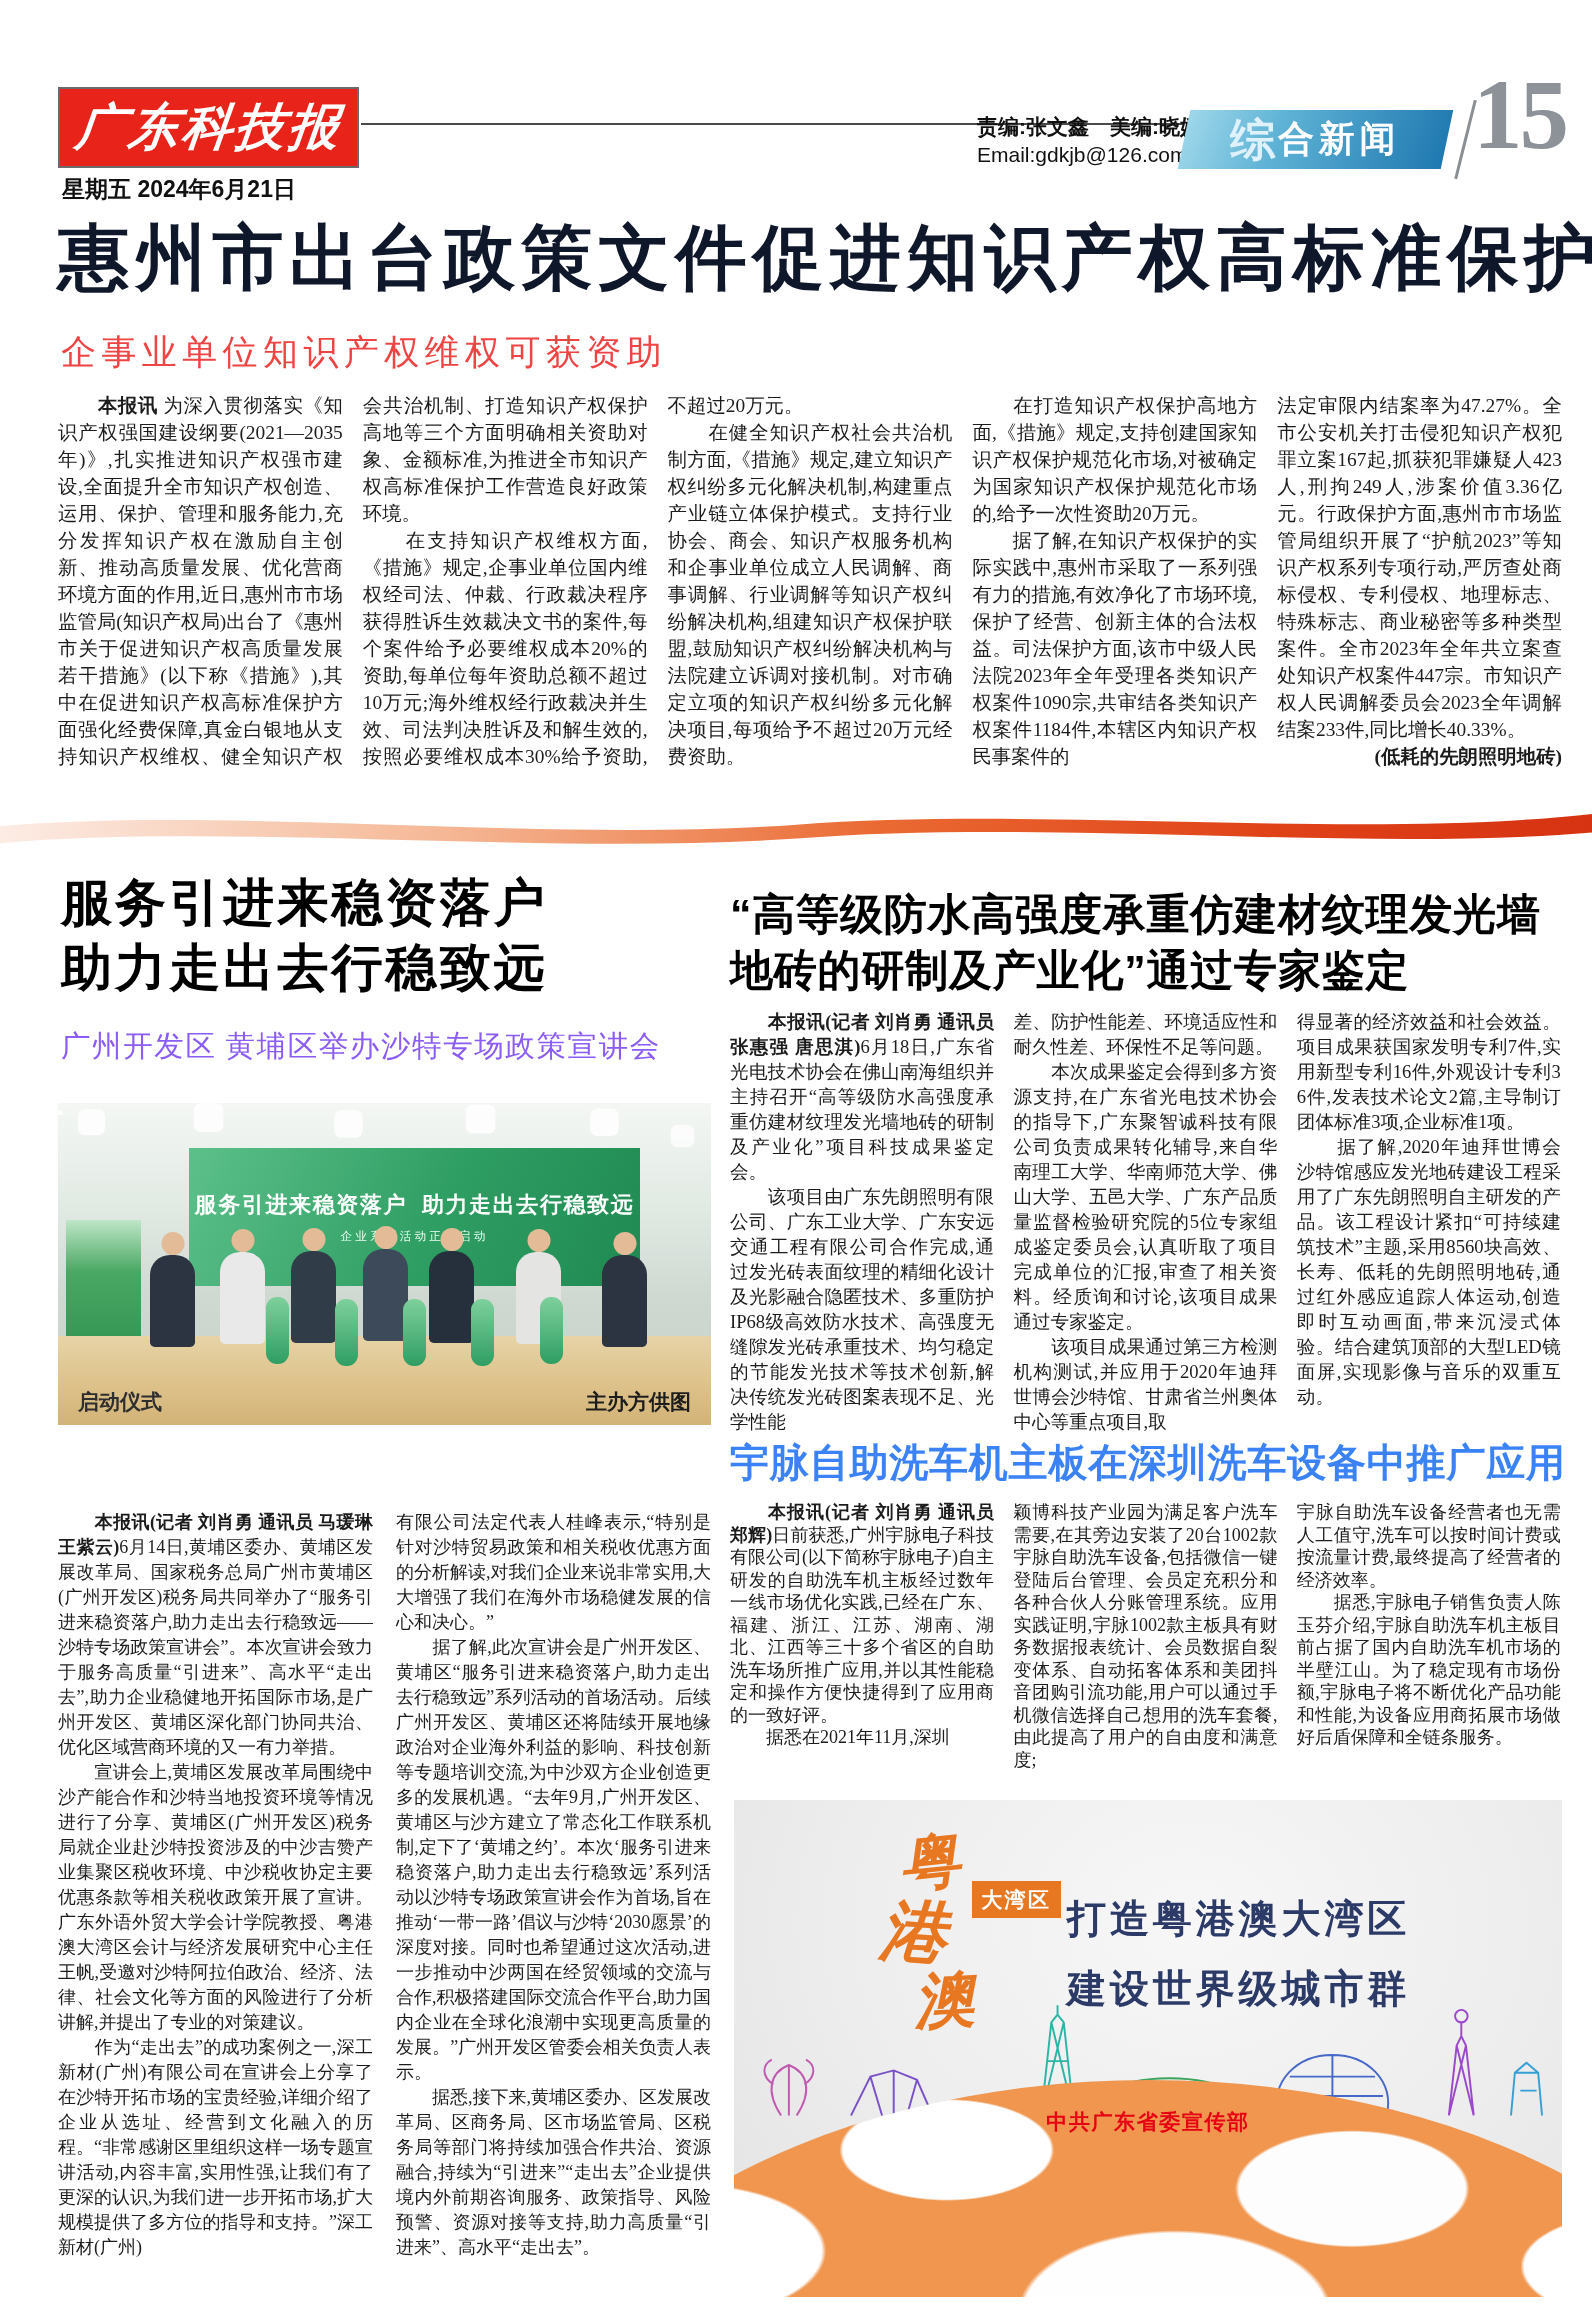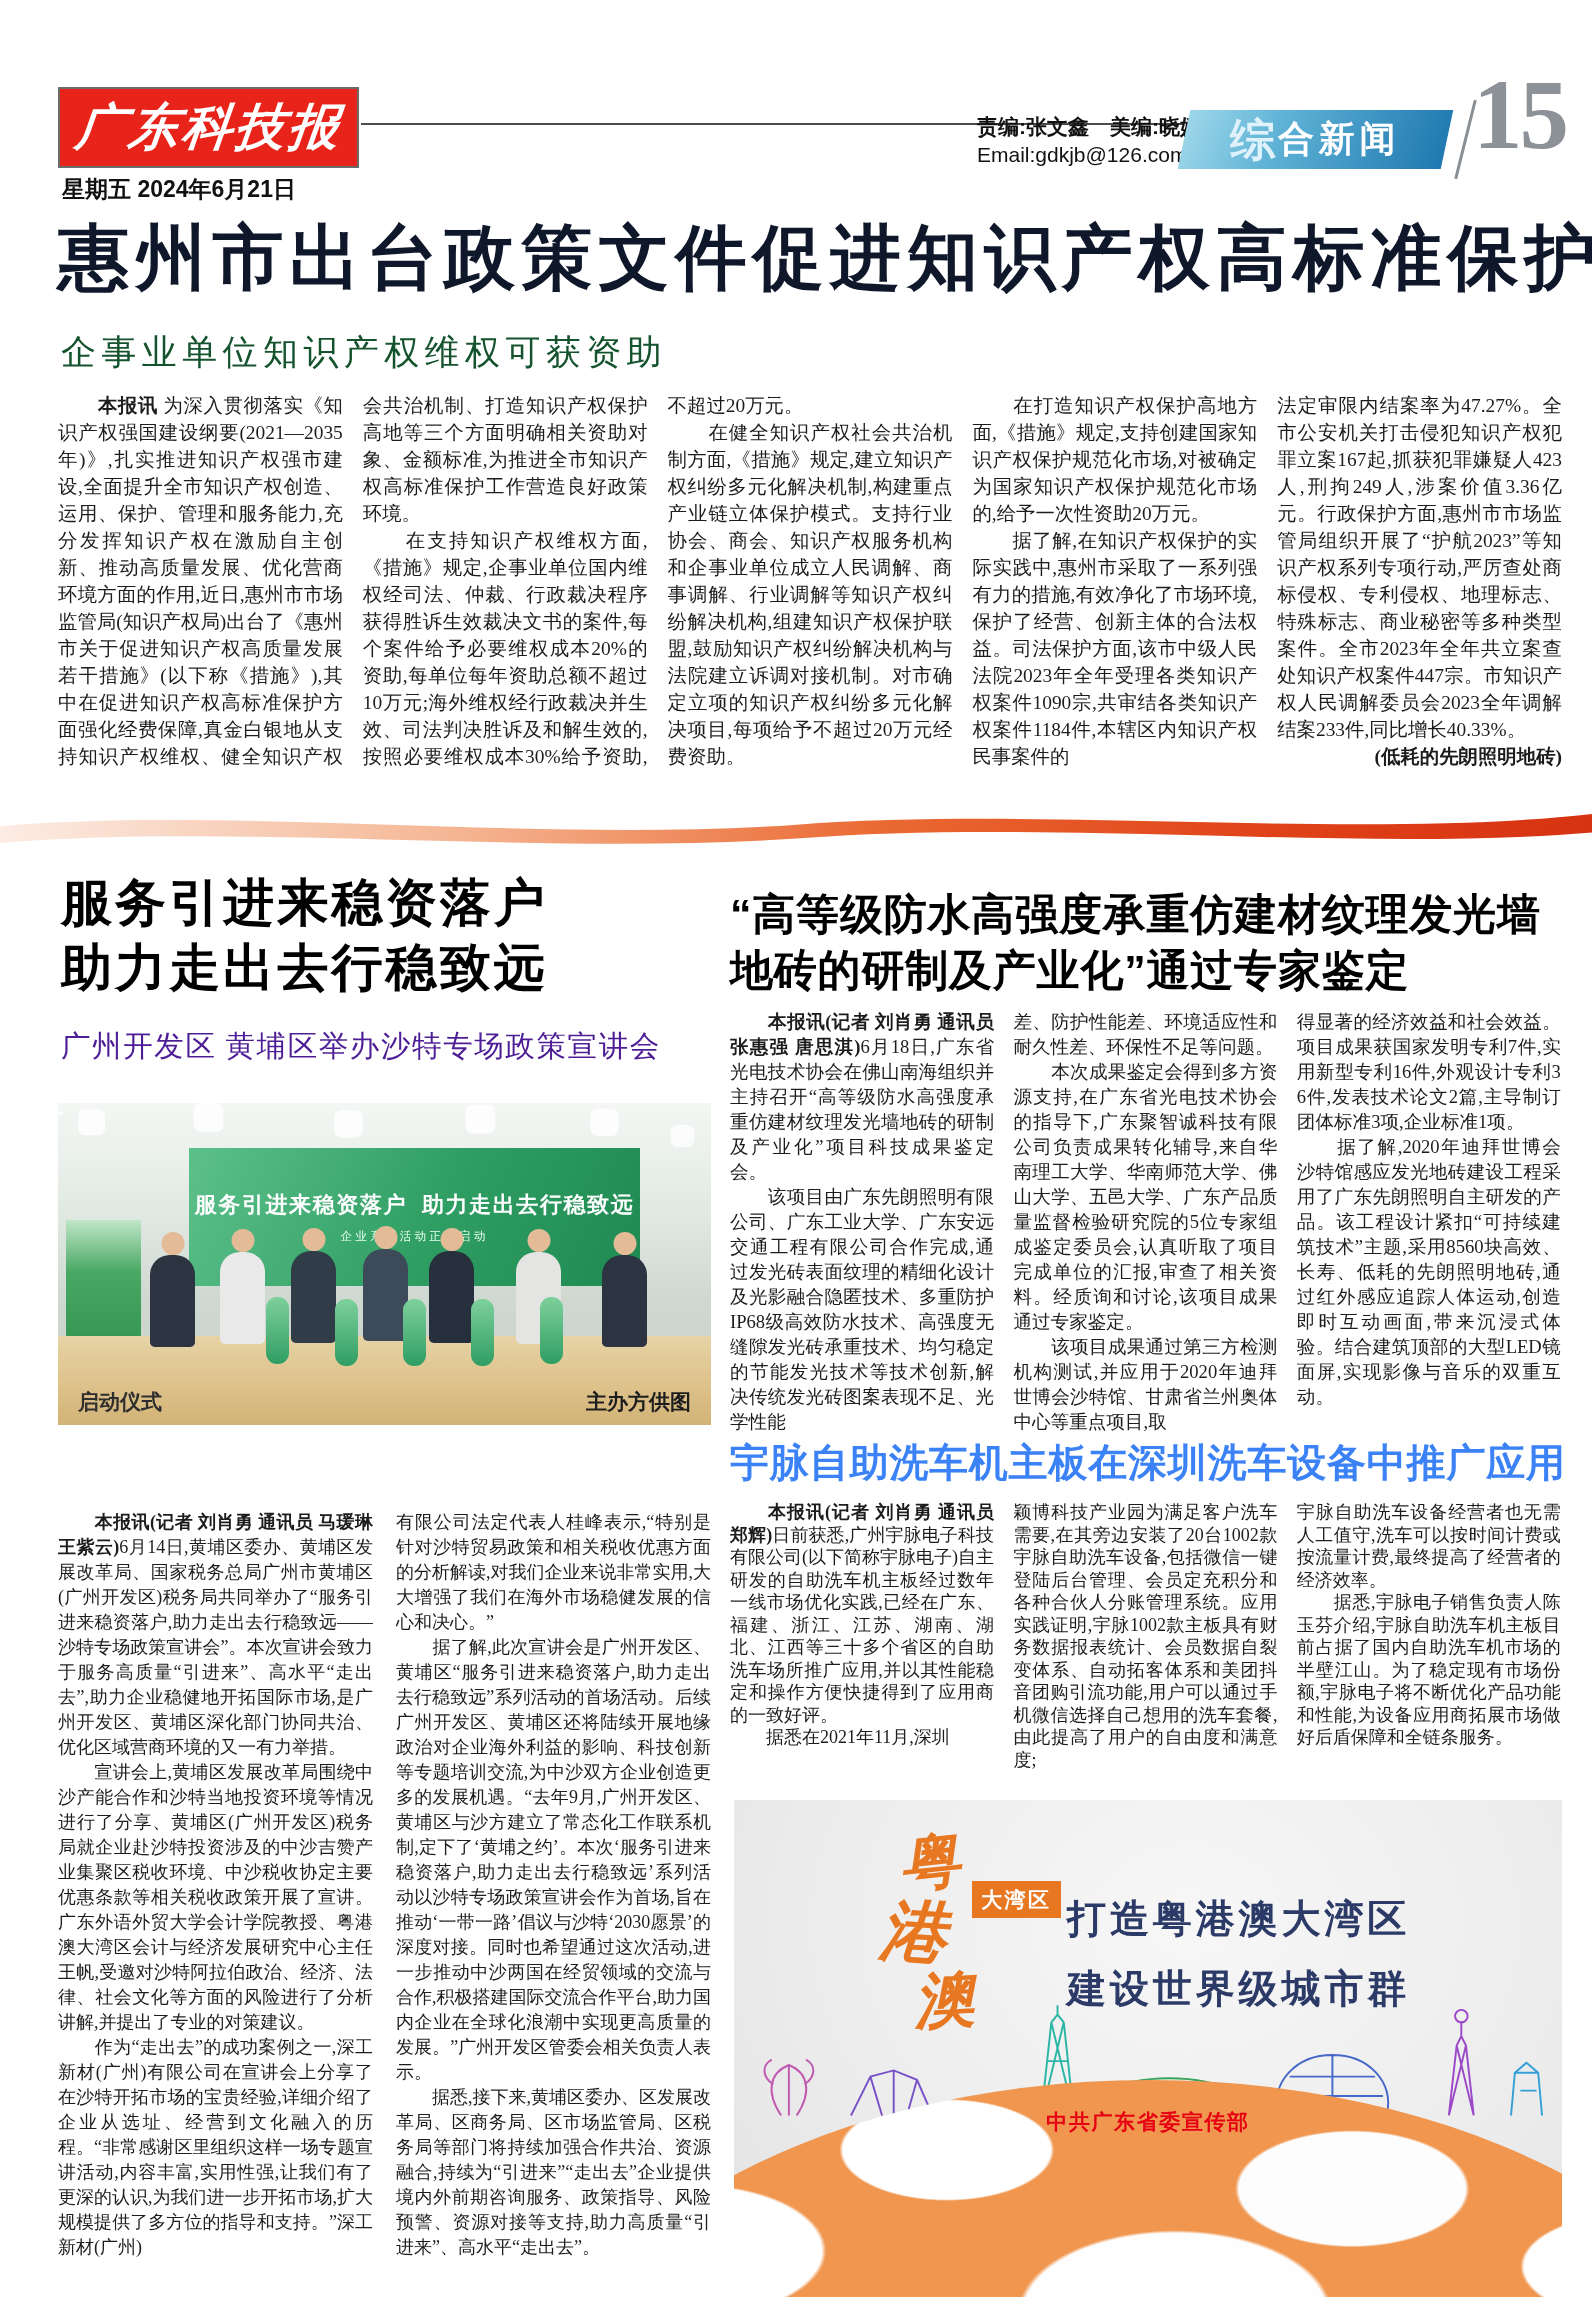--- a/index.html
+++ b/index.html
@@ -24,33 +24,33 @@
               transform:skewX(12deg);margin-right:3.1px;}
   .banner .b2{font-family:"Liberation Sans",sans-serif;font-weight:900;font-size:36px;color:#ffffff;
               letter-spacing:4.7px;transform:skewX(12deg);}
   .banner-slash{position:absolute;left:1464px;top:99px;width:3.1px;height:81px;background:#8a8f94;
                 transform:rotate(14deg);}
   .page-num{position:absolute;left:1473px;top:58px;font-family:"Liberation Serif",serif;
             font-weight:700;font-size:99px;color:#8d9298;letter-spacing:-3.1px;}
   
   .h1{position:absolute;left:58px;top:211px;width:1504px;font-family:"Liberation Sans",sans-serif;
       font-weight:900;font-size:71px;letter-spacing:6.2px;color:#0f172a;white-space:nowrap;}
-  .sub1{position:absolute;left:61px;top:329px;font-size:35px;letter-spacing:5.4px;color:#14532d;}
+  .sub1{position:absolute;left:61px;top:329px;font-size:35px;letter-spacing:5.4px;color:#ef4444;}
   .cols{position:absolute;display:flex;}
   .col{overflow:hidden;text-align:justify;word-break:break-all;white-space:pre-line;color:#1c1c1c;}
   .main-cols{left:58px;top:392px;width:1504px;height:382px;gap:20px;}
   .main-cols .col{width:288px;font-size:19.4px;line-height:27px;}
   .credit{display:block;text-align:right;font-weight:700;}
   b.lead{font-weight:700;}
   
   .ribbon{position:absolute;left:0;top:803px;width:1593px;height:51px;}
   
   .h2a{position:absolute;left:61px;top:870px;width:653px;font-family:"Liberation Sans",sans-serif;
        font-weight:900;font-size:51px;line-height:65px;letter-spacing:3.1px;color:#000;}
-  .sub2{position:absolute;left:61px;top:1027px;font-size:29.5px;letter-spacing:1.6px;color:#4c1d95;}
+  .sub2{position:absolute;left:61px;top:1027px;font-size:29.5px;letter-spacing:1.6px;color:#8b5cf6;}
   .photo{position:absolute;left:58px;top:1103px;width:653px;height:322px;overflow:hidden;
          background:linear-gradient(#f4f7f4 0%,#e3ebe5 30%,#cfd9d2 60%,#c4cfc7 100%);}
   .ceiling-lights{position:absolute;left:0;top:7.8px;width:4.7px;height:4.7px;border-radius:50%;background:#fff;
       box-shadow:31px 9.3px 0 11px #ffffffcc, 148px 4.7px 0 12.4px #ffffffcc, 288px 11px 0 11.7px #ffffffcc,
                  420px 6.2px 0 12.4px #ffffffcc, 544px 9.3px 0 11.7px #ffffffcc, 622px 23px 0 9.3px #ffffffbb;}
   .screen{position:absolute;left:131px;top:45px;width:451px;height:138px;
           background:linear-gradient(115deg,#5cc08a 0%,#2f9e63 55%,#1f8a52 100%);
           display:flex;flex-direction:column;align-items:center;justify-content:center;gap:9.3px;}
   .screen .s1{font-family:Liberation Mono, monospace;font-weight:700;font-size:22px;color:#ffffff;letter-spacing:1.6px;}
   .screen .s2{font-family:"Liberation Sans",sans-serif;font-size:11.7px;color:#eafff2;letter-spacing:3.1px;}

